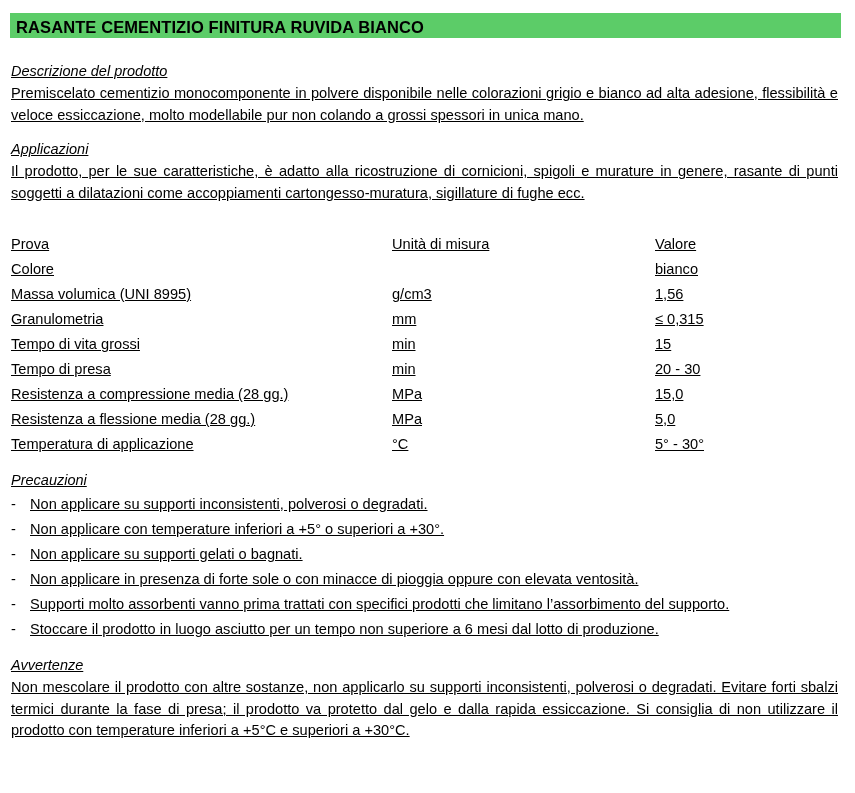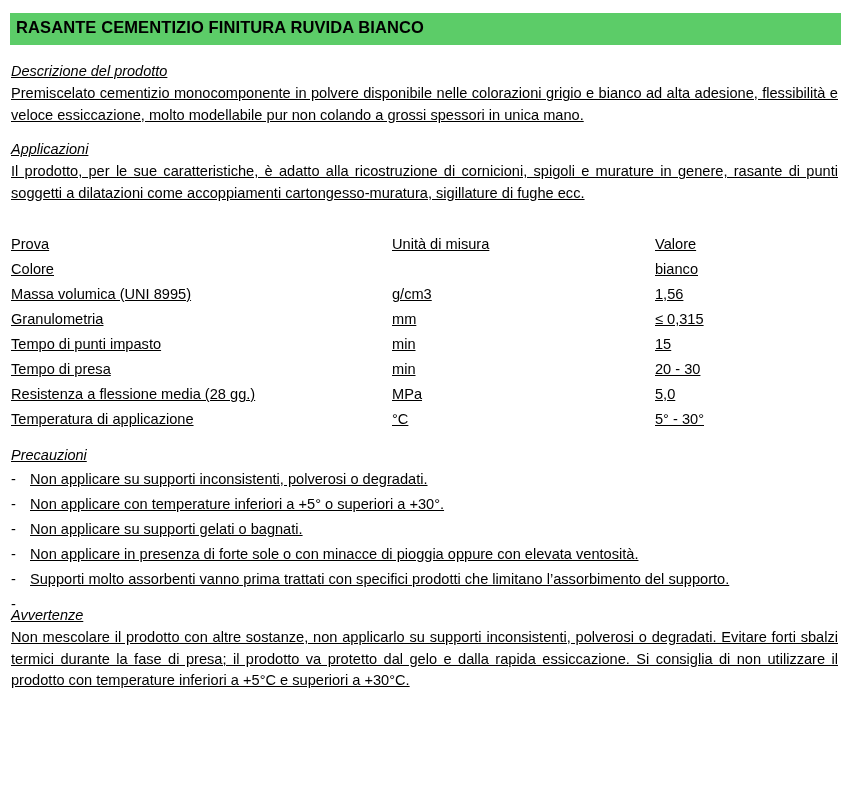--- a/index.html
+++ b/index.html
@@ -20,21 +20,21 @@
     height: 793px;
     background: #ffffff;
     box-sizing: border-box;
   }
   
   .banner {
     position: absolute;
     left: 10px;
     top: 13px;
     width: 831px;
-    height: 32px;
+    height: 25px;
     background: #5CCC68;
   }
   .banner-title {
     position: absolute;
     left: 6px;
     top: 4px;
     font-size: 16.5px;
     font-weight: bold;
     letter-spacing: 0.1px;
     line-height: 20px;
@@ -141,30 +141,35 @@
           <td>Massa volumica (UNI 8995)</td>
           <td>g/cm3</td>
           <td>1,56</td>
         </tr>
         <tr>
           <td>Granulometria</td>
           <td>mm</td>
           <td>≤ 0,315</td>
         </tr>
         <tr>
-          <td>Tempo di punti impasto</td>
+          <td>Tempo di vita grossi</td>
           <td>min</td>
           <td>15</td>
         </tr>
         <tr>
           <td>Tempo di presa</td>
           <td>min</td>
           <td>20 - 30</td>
         </tr>
         <tr>
+          <td>Resistenza a compressione media (28 gg.)</td>
+          <td>MPa</td>
+          <td>15,0</td>
+        </tr>
+        <tr>
           <td>Resistenza a flessione media (28 gg.)</td>
           <td>MPa</td>
           <td>5,0</td>
         </tr>
         <tr>
           <td>Temperatura di applicazione</td>
           <td>°C</td>
           <td>5° - 30°</td>
         </tr>
       </tbody>
@@ -192,20 +197,21 @@
       <li>
         <span class="dash">-</span>
         <span>Non applicare in presenza di forte sole o con minacce di pioggia oppure con elevata ventosità.</span>
       </li>
       <li>
         <span class="dash">-</span>
         <span>Supporti molto assorbenti vanno prima trattati con specifici prodotti che limitano l’assorbimento del supporto.</span>
       </li>
       <li>
         <span class="dash">-</span>
+        <span>Stoccare il prodotto in luogo asciutto per un tempo non superiore a 6 mesi dal lotto di produzione.</span>
       </li>
     </ul>
 
     <div class="spacer-14"></div>
 
     <div class="sec-head-wrap">
       <span class="sec-head">Avvertenze</span>
     </div>
     <p class="para">Non mescolare il prodotto con altre sostanze, non applicarlo su supporti inconsistenti, polverosi o degradati. Evitare forti sbalzi termici durante la fase di presa; il prodotto va protetto dal gelo e dalla rapida essiccazione. Si consiglia di non utilizzare il prodotto con temperature inferiori a +5°C e superiori a +30°C.</p>
 

